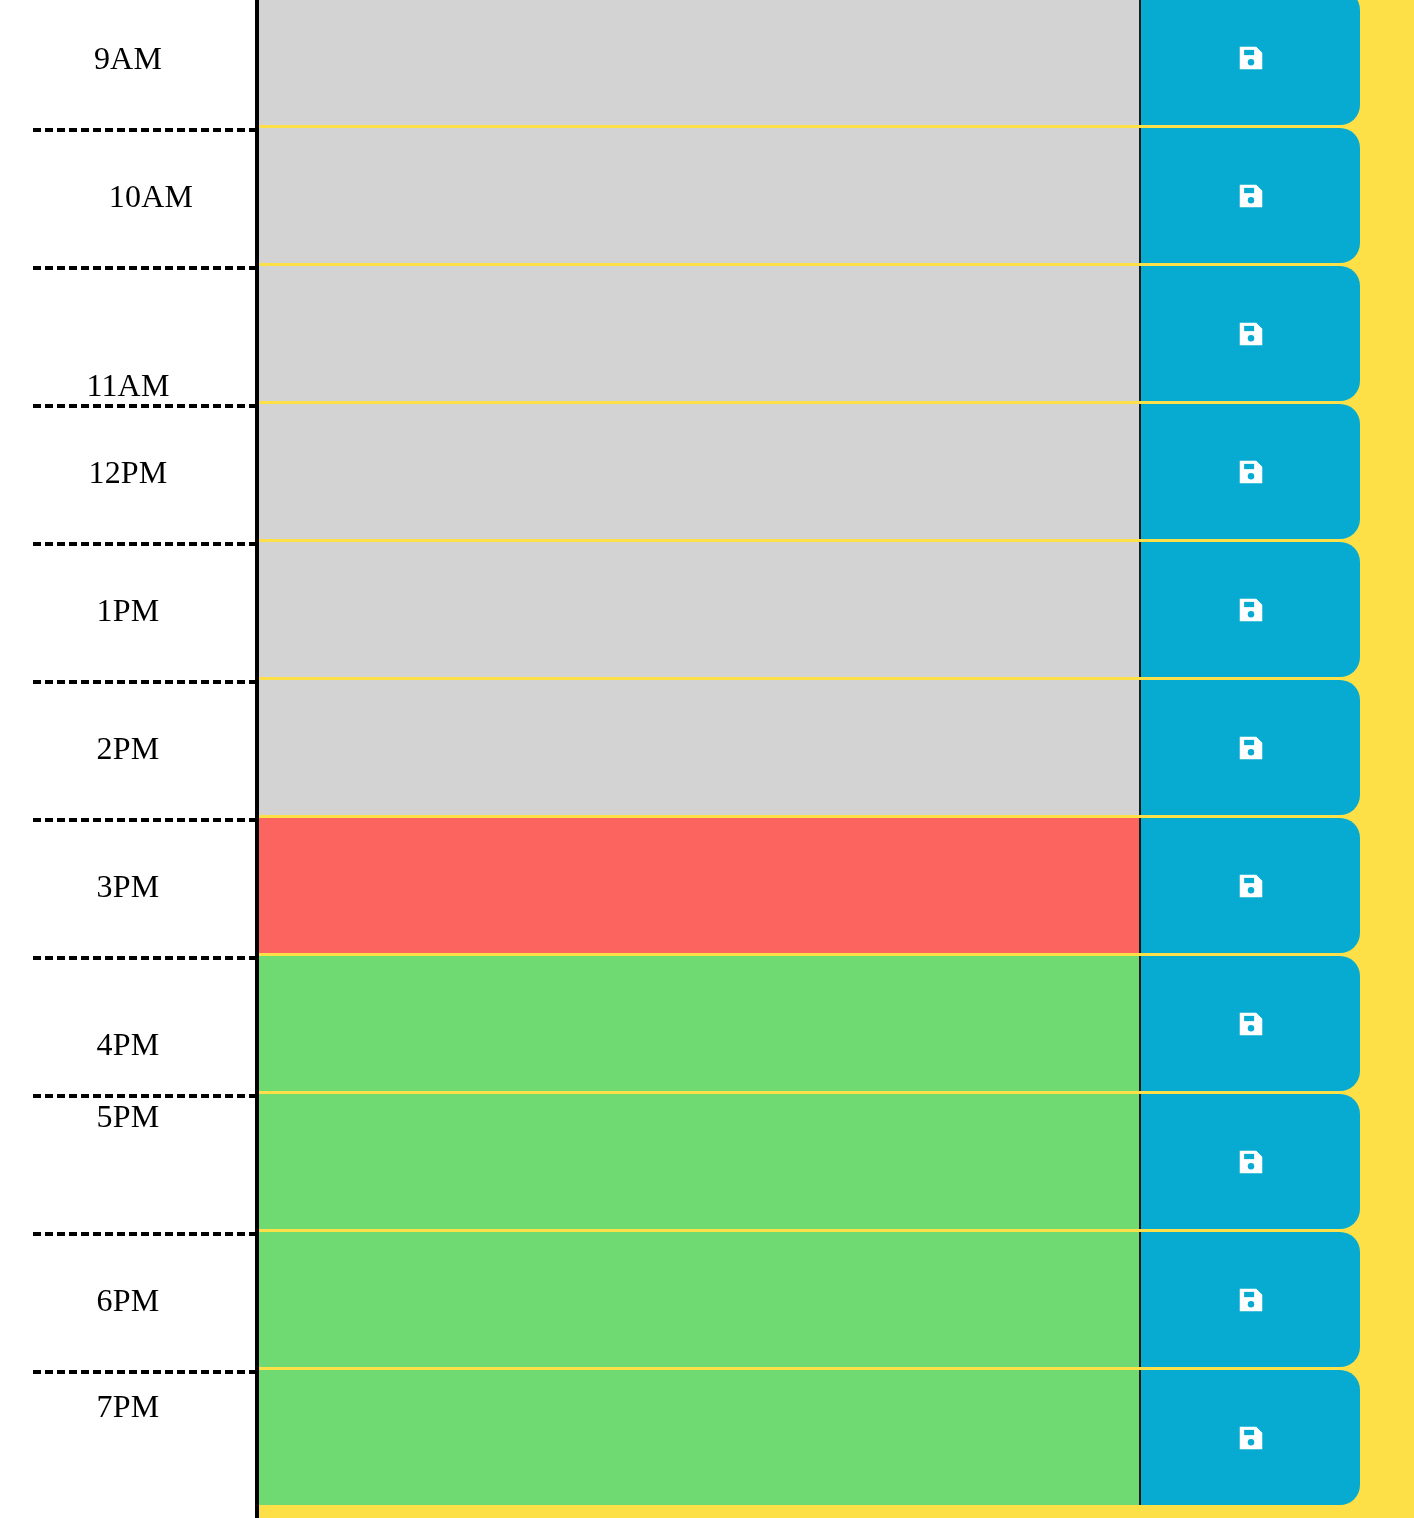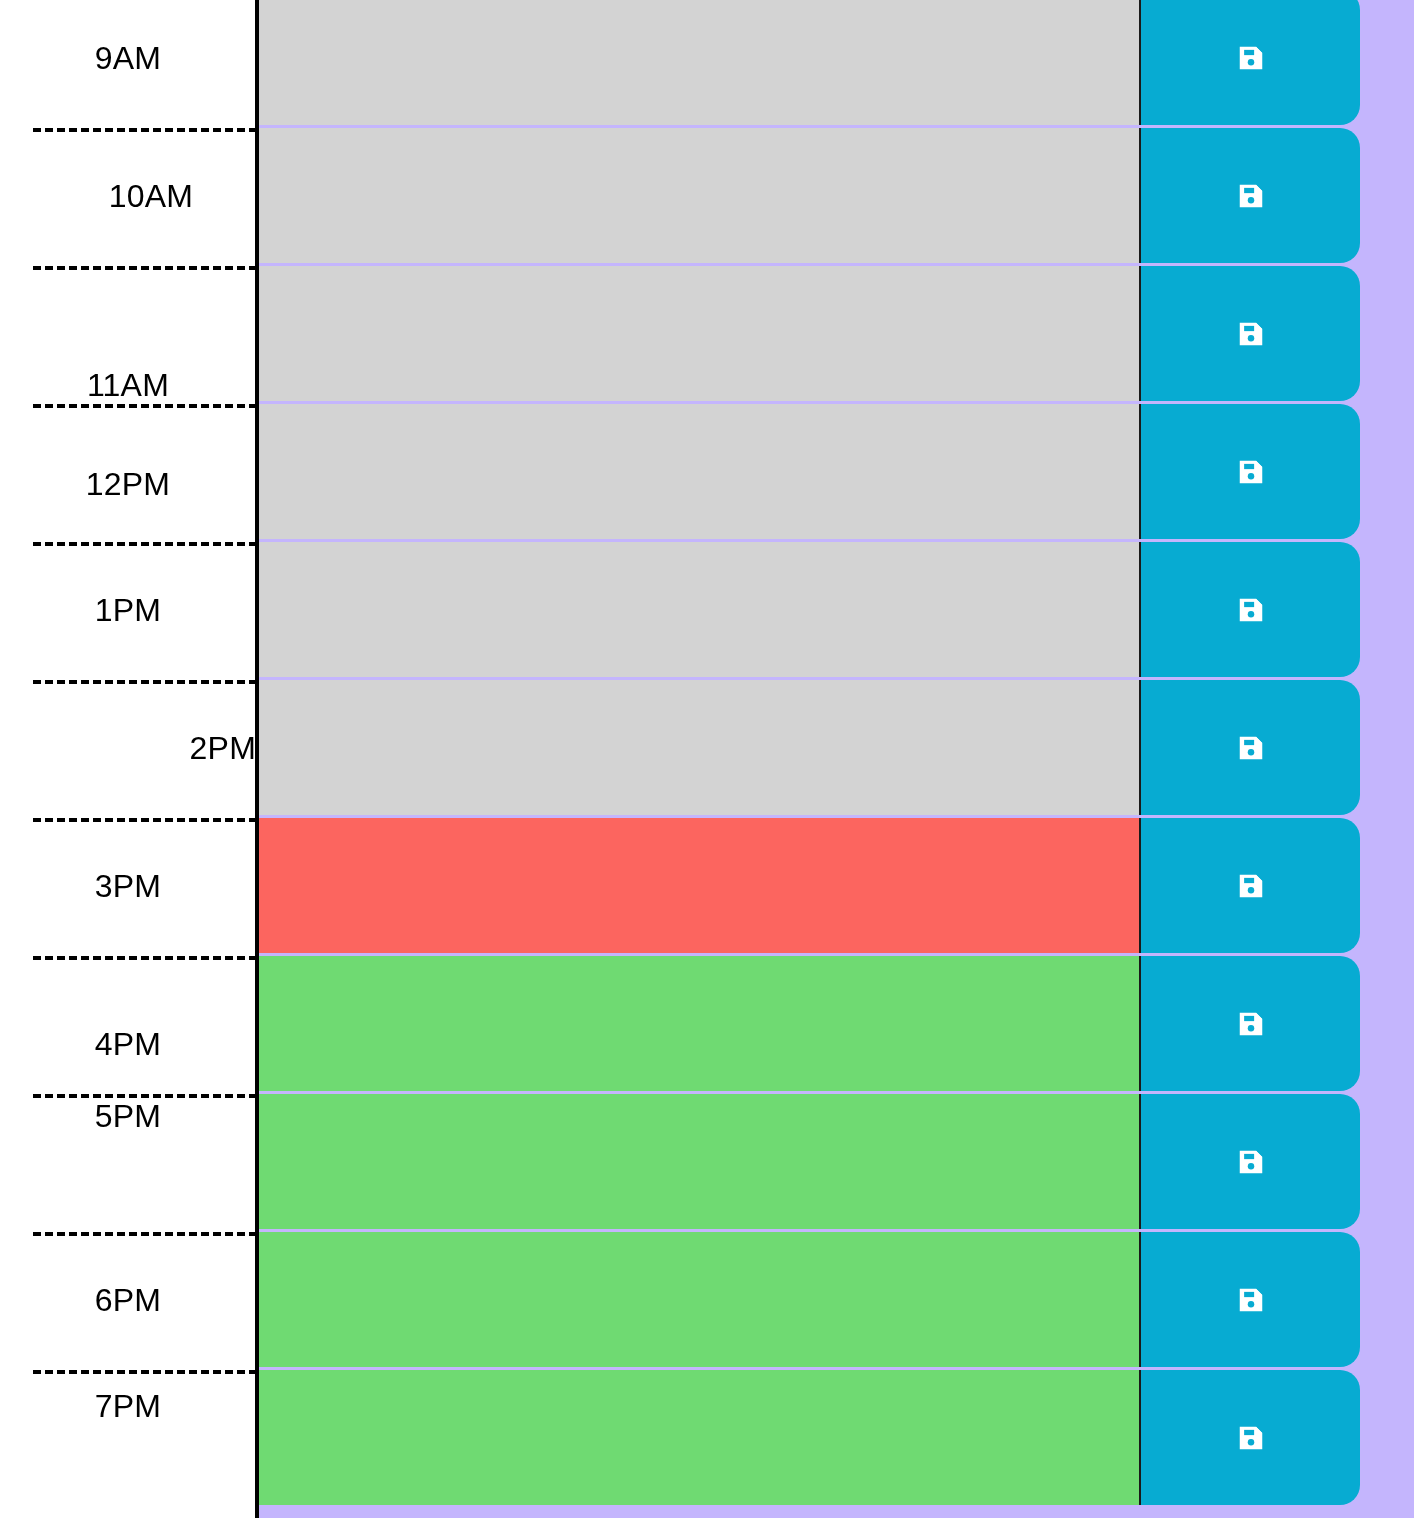--- a/index.html
+++ b/index.html
@@ -9,21 +9,22 @@
     height: 1518px;
     background: #ffffff;
     font-family: "Liberation Sans", sans-serif;
     overflow: hidden;
   }
 
   #schedule {
     position: relative;
     width: 1414px;
     height: 1518px;
-    background: #c4b5fd;
+    background: #fde047;
+    font-family: Liberation Serif, serif;
   }
 
   
   .time-gutter {
     position: absolute;
     left: 0;
     top: 0;
     width: 256px;
     height: 1518px;
     background: #ffffff;
@@ -143,21 +144,21 @@
         <span>
           <svg class="save-icon" viewBox="0 0 24 24" xmlns="http://www.w3.org/2000/svg" aria-hidden="true">
             <path fill="#ffffff" d="M3 3h13l5 5v13H3V3z"></path>
             <path fill="#07abd2" d="M6.5 5.5h8v4.2h-8z"></path>
             <circle fill="#07abd2" cx="12" cy="15.3" r="2.6"></circle>
             <path fill="#ffffff" d="M16 3l5 5h-5V3z"></path>
           </svg>
         </span>
       </div>
       <div class="gutter-dash" style="top: 404px;"></div>
-      <div class="time-row" style="top: 416px; height: 135px;">
+      <div class="time-row" style="top: 404px; height: 135px;">
         <span class="time-label">12PM</span>
       </div>
       <div class="slot status-free" title="free" style="top: 404px; height: 135px;"></div>
       <div class="save-button" role="button" style="top: 404px; height: 135px;">
         <span>
           <svg class="save-icon" viewBox="0 0 24 24" xmlns="http://www.w3.org/2000/svg" aria-hidden="true">
             <path fill="#ffffff" d="M3 3h13l5 5v13H3V3z"></path>
             <path fill="#07abd2" d="M6.5 5.5h8v4.2h-8z"></path>
             <circle fill="#07abd2" cx="12" cy="15.3" r="2.6"></circle>
             <path fill="#ffffff" d="M16 3l5 5h-5V3z"></path>
@@ -173,21 +174,21 @@
         <span>
           <svg class="save-icon" viewBox="0 0 24 24" xmlns="http://www.w3.org/2000/svg" aria-hidden="true">
             <path fill="#ffffff" d="M3 3h13l5 5v13H3V3z"></path>
             <path fill="#07abd2" d="M6.5 5.5h8v4.2h-8z"></path>
             <circle fill="#07abd2" cx="12" cy="15.3" r="2.6"></circle>
             <path fill="#ffffff" d="M16 3l5 5h-5V3z"></path>
           </svg>
         </span>
       </div>
       <div class="gutter-dash" style="top: 680px;"></div>
-      <div class="time-row" style="top: 680px; height: 135px; justify-content: flex-end;">
+      <div class="time-row" style="top: 680px; height: 135px;">
         <span class="time-label">2PM</span>
       </div>
       <div class="slot status-free" title="free" style="top: 680px; height: 135px;"></div>
       <div class="save-button" role="button" style="top: 680px; height: 135px;">
         <span>
           <svg class="save-icon" viewBox="0 0 24 24" xmlns="http://www.w3.org/2000/svg" aria-hidden="true">
             <path fill="#ffffff" d="M3 3h13l5 5v13H3V3z"></path>
             <path fill="#07abd2" d="M6.5 5.5h8v4.2h-8z"></path>
             <circle fill="#07abd2" cx="12" cy="15.3" r="2.6"></circle>
             <path fill="#ffffff" d="M16 3l5 5h-5V3z"></path>

